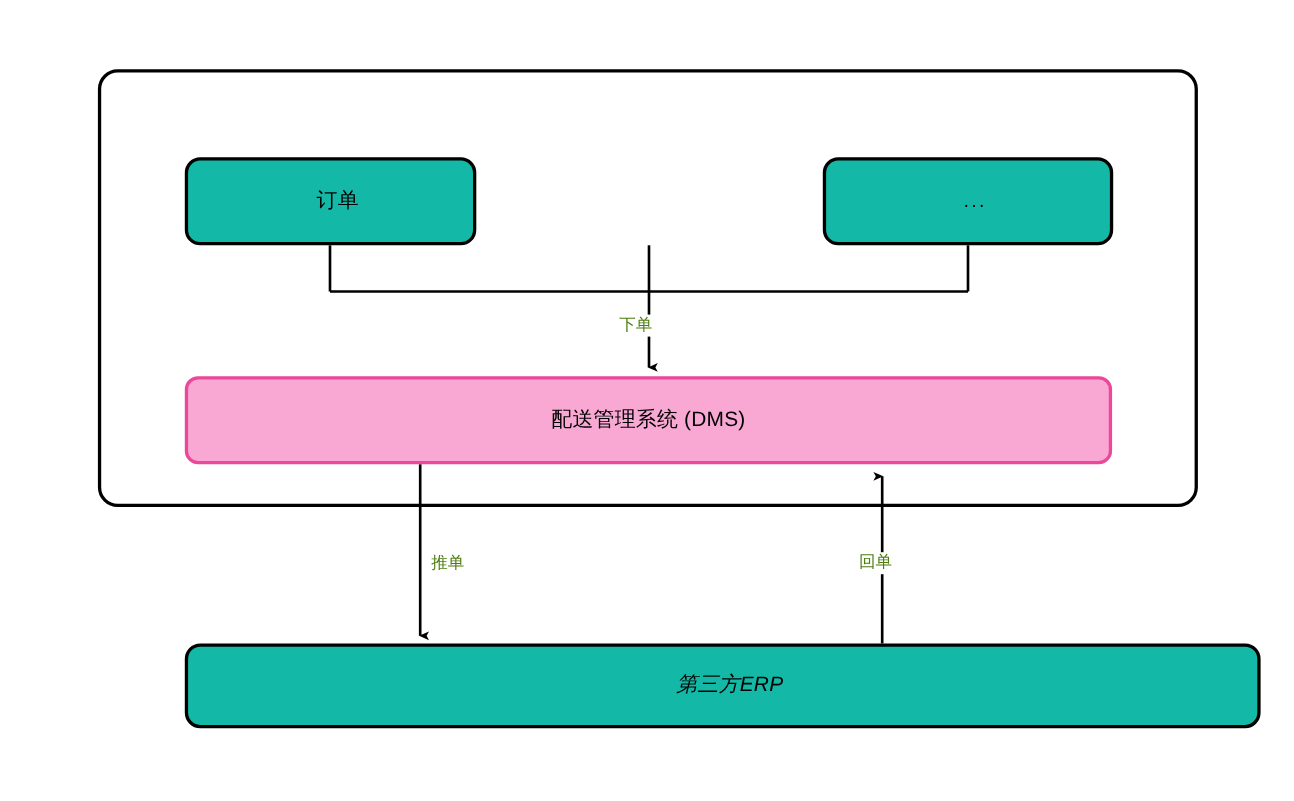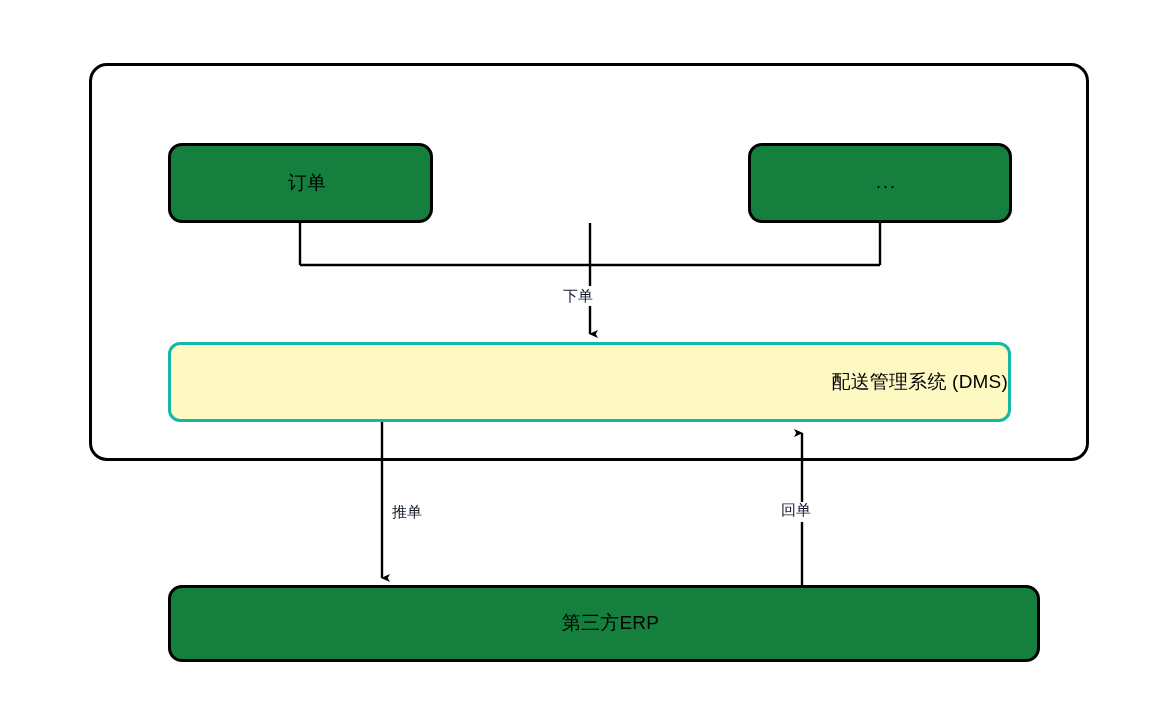--- a/index.html
+++ b/index.html
@@ -28,21 +28,21 @@
   }
   .node-box {
     position: absolute;
     box-sizing: border-box;
     display: flex;
     align-items: center;
     justify-content: center;
     text-align: center;
   }
   .plain-node {
-    background: #15803d;
+    background: #14b8a6;
     border: 3px solid #000000;
     border-radius: 14px;
     padding-left: 13px;
   }
   .group-frame {
     background: transparent;
     border: 3px solid #000000;
     border-radius: 18px;
   }
   .accent-node {
@@ -55,21 +55,21 @@
     letter-spacing: 0.2px;
     white-space: nowrap;
   }
   .node-label.ellipsis {
     letter-spacing: 2px;
     font-size: 18px;
   }
   .edge-label {
     position: absolute;
     font-size: 15px;
-    color: #0f172a;
+    color: #4d7c0f;
     background: #ffffff;
     padding: 1px 3px;
     white-space: nowrap;
     line-height: 1.2;
   }
 </style>
 </head>
 <body>
 
 <div id="canvas">
@@ -115,25 +115,25 @@
 
   <div class="node-box plain-node" style="left:168px; top:143px; width:265px; height:80px;">
     <span class="node-label">订单</span>
   </div>
 
 
   <div class="node-box plain-node" style="left:748px; top:143px; width:264px; height:80px;">
     <span class="node-label ellipsis">...</span>
   </div>
 
-  <div class="node-box accent-node" style="left:168px; top:342px; width:843px; height:80px; background:#fef9c3; border:3px solid #14b8a6;justify-content:flex-end;">
+  <div class="node-box accent-node" style="left:168px; top:342px; width:843px; height:80px; background:#f9a8d4; border:3px solid #ec4899;">
     <span class="node-label">配送管理系统 (DMS)</span>
   </div>
 
-  <div class="node-box plain-node" style="left:168px; top:585px; width:872px; height:77px;">
+  <div class="node-box plain-node" style="left:168px; top:585px; width:978px; height:77px;font-style:italic;">
     <span class="node-label">第三方ERP</span>
   </div>
 
   <div class="edge-label" style="left:560px; top:286px;">
     <span>下单</span>
   </div>
 
   <div class="edge-label" style="left:341px; top:502px;margin-left:48px;">
     <span>推单</span>
   </div>

